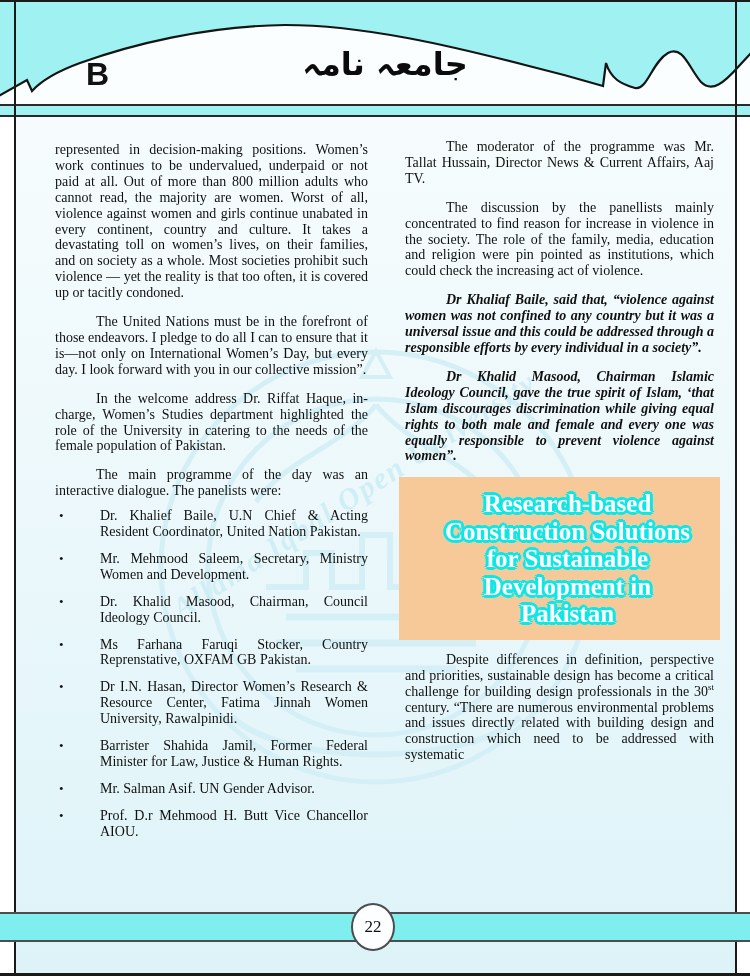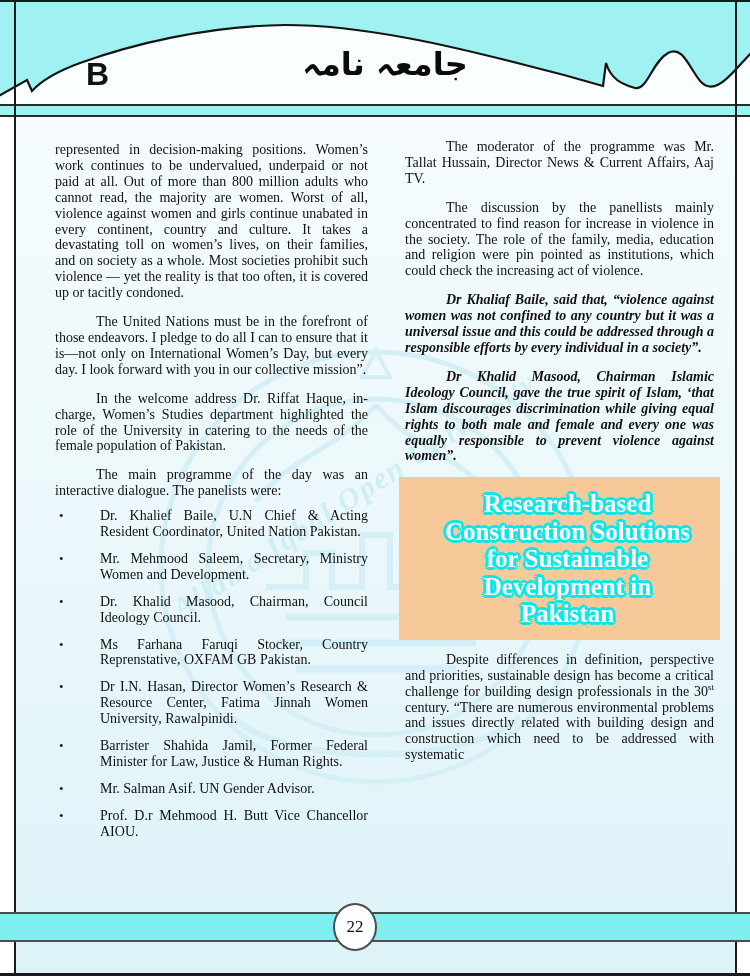--- a/index.html
+++ b/index.html
@@ -81,21 +81,21 @@
   }
   sup{font-size:9px;line-height:0;vertical-align:super;margin-top:27px;}
 
   
   .page-band{
     position:absolute;top:912px;left:0;width:750px;height:26px;
     background:#7eeeee;border-top:2px solid #4d4d4d;border-bottom:2px solid #4d4d4d;
     box-sizing:content-box;z-index:4;
   }
   .page-badge{
-    position:absolute;top:903px;left:333px;width:40px;height:44px;
+    position:absolute;top:903px;left:351px;width:40px;height:44px;
     background:#fcfeff;border:2px solid #4d4d4d;border-radius:50%;
     display:flex;align-items:center;justify-content:center;
     font-size:17px;z-index:5;
   }
 </style>
 </head>
 <body>
 
 <div class="masthead">
   <svg width="750" height="106" viewBox="0 0 750 106" preserveAspectRatio="none">

